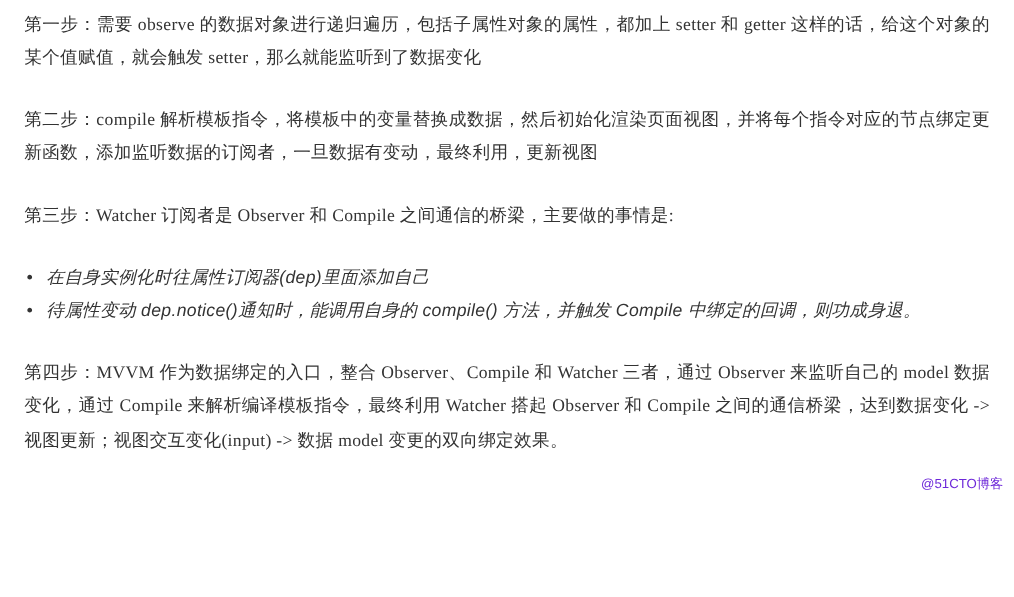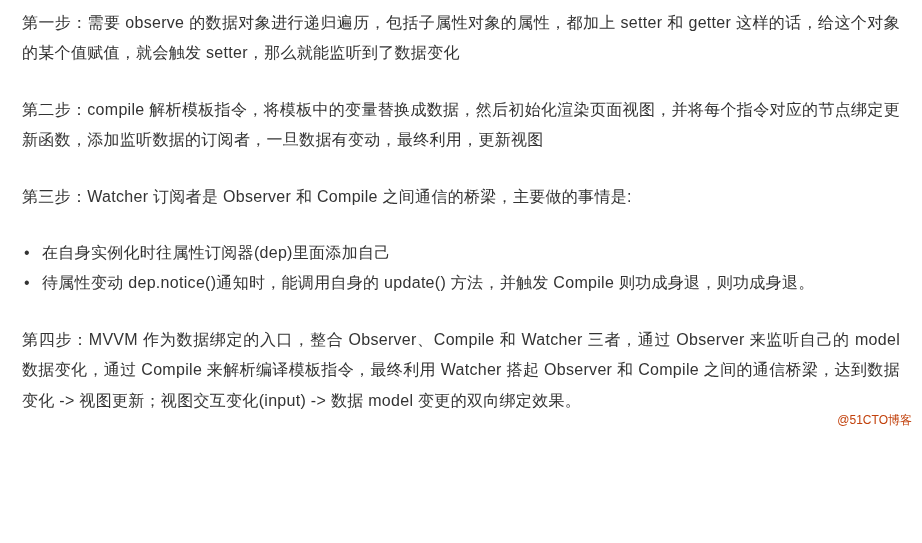--- a/index.html
+++ b/index.html
@@ -10,60 +10,62 @@
       color: #333;
       background: #fff;
       padding: 8px 22px 20px 22px;
       width: 922px;
       position: relative;
     }
     p.paragraph {
       margin-bottom: 26px;
       text-align: justify;
       letter-spacing: 0.3px;
+      font-family: Liberation Serif, serif;
     }
     p.paragraph.last {
-      margin-bottom: 0;
+      margin-bottom: 20px;
     }
     ul.bullets {
       list-style: none;
       margin: 0 0 26px 0;
       padding: 0;
     }
     ul.bullets li {
       position: relative;
       padding-left: 20px;
       line-height: 1.9;
       letter-spacing: 0.3px;
+      font-style: italic;
     }
     ul.bullets li::before {
       content: "•";
       position: absolute;
       left: 2px;
       top: 0;
       color: #333;
     }
     .watermark {
       position: absolute;
       right: 10px;
       bottom: 4px;
       font-size: 12px;
-      color: #c2410c;
+      color: #6d28d9;
       letter-spacing: 0;
     }
   </style>
 </head>
 <body>
 
 <p class="paragraph">第一步：需要 observe 的数据对象进行递归遍历，包括子属性对象的属性，都加上 setter 和 getter 这样的话，给这个对象的某个值赋值，就会触发 setter，那么就能监听到了数据变化</p>
 
 <p class="paragraph">第二步：compile 解析模板指令，将模板中的变量替换成数据，然后初始化渲染页面视图，并将每个指令对应的节点绑定更新函数，添加监听数据的订阅者，一旦数据有变动，最终利用，更新视图</p>
 
 <p class="paragraph">第三步：Watcher 订阅者是 Observer 和 Compile 之间通信的桥梁，主要做的事情是:</p>
 
 <ul class="bullets">
   <li>在自身实例化时往属性订阅器(dep)里面添加自己</li>
-  <li>待属性变动 dep.notice()通知时，能调用自身的 update() 方法，并触发 Compile 则功成身退，则功成身退。</li>
+  <li>待属性变动 dep.notice()通知时，能调用自身的 compile() 方法，并触发 Compile 中绑定的回调，则功成身退。</li>
 </ul>
 
 <p class="paragraph last">第四步：MVVM 作为数据绑定的入口，整合 Observer、Compile 和 Watcher 三者，通过 Observer 来监听自己的 model 数据变化，通过 Compile 来解析编译模板指令，最终利用 Watcher 搭起 Observer 和 Compile 之间的通信桥梁，达到数据变化 -&gt; 视图更新；视图交互变化(input) -&gt; 数据 model 变更的双向绑定效果。</p>
 
 <div class="watermark">@51CTO博客</div>
 
 </body></html>

